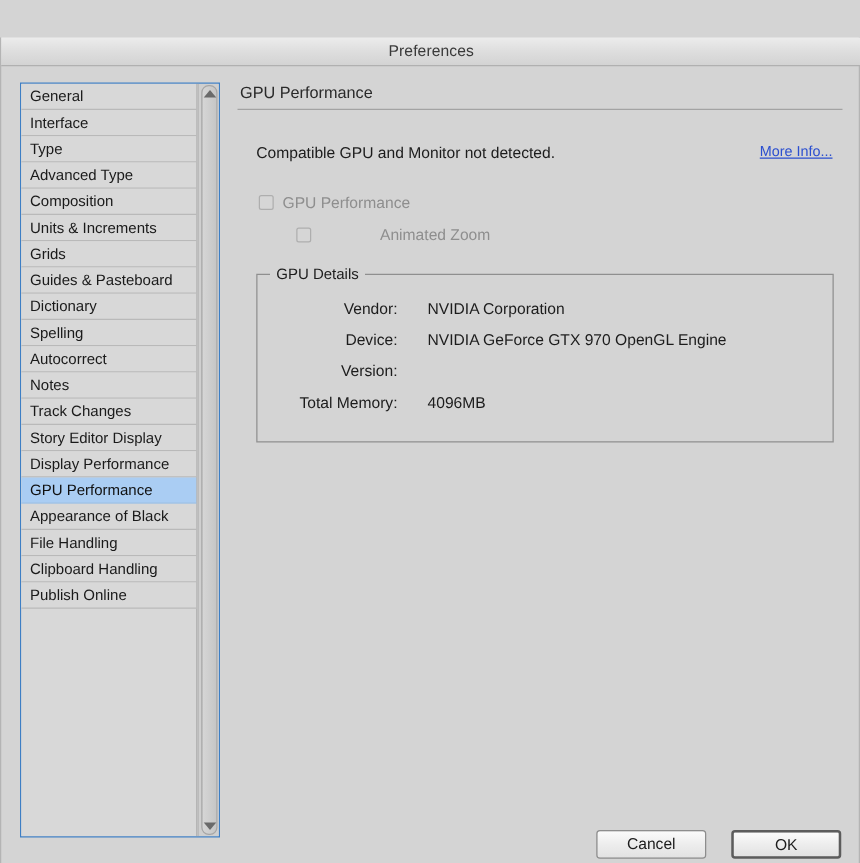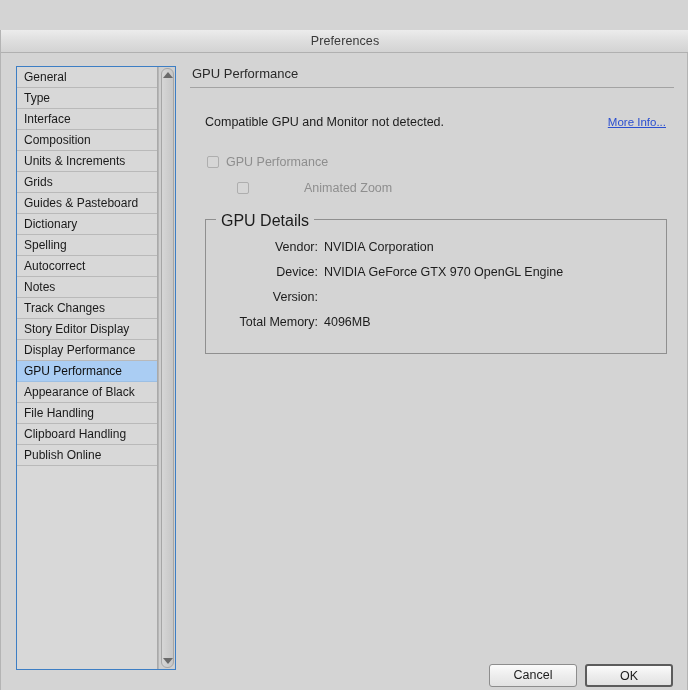--- a/index.html
+++ b/index.html
@@ -196,52 +196,52 @@
     height: 135px;
     border: 1px solid #8f8f8f;
     box-sizing: border-box;
   }
   #gpu-details-legend {
     position: absolute;
     left: 10px;
     top: -8px;
     background: #d4d4d4;
     padding: 0 5px;
-    font-size: 16px;
+    font-size: 12px;
     color: #1c1c1c;
   }
   #gpu-details-rows {
     position: absolute;
     left: 0;
     top: 14px;
     width: 100%;
   }
   .detail-row {
     display: flex;
     height: 25px;
     align-items: center;
     font-size: 12.5px;
     color: #1c1c1c;
   }
   .detail-label {
     width: 112px;
     text-align: right;
-    padding-right: 6px;
+    padding-right: 24px;
   }
   .detail-value {
     text-align: left;
   }
 
   
   #footer {
     position: absolute;
     right: 14px;
     bottom: 32px;
     display: flex;
-    gap: 8px;
+    gap: 20px;
   }
   .dialog-button {
     width: 88px;
     height: 23px;
     line-height: 21px;
     text-align: center;
     font-size: 12.5px;
     color: #1c1c1c;
     background: linear-gradient(to bottom, #fbfbfb 0%, #ededed 50%, #e2e2e2 100%);
     border: 1px solid #8d8d8d;
@@ -258,22 +258,23 @@
 
 <div id="window">
 
   <div id="titlebar">
     <div id="titlebar-title">Preferences</div>
   </div>
 
   <div id="sidebar">
     <div id="sidebar-inner">
         <div class="list-item">General</div>
+        <div class="list-item">Interface</div>
         <div class="list-item">Type</div>
-        <div class="list-item">Interface</div>
+        <div class="list-item">Advanced Type</div>
         <div class="list-item">Composition</div>
         <div class="list-item">Units &amp; Increments</div>
         <div class="list-item">Grids</div>
         <div class="list-item">Guides &amp; Pasteboard</div>
         <div class="list-item">Dictionary</div>
         <div class="list-item">Spelling</div>
         <div class="list-item">Autocorrect</div>
         <div class="list-item">Notes</div>
         <div class="list-item">Track Changes</div>
         <div class="list-item">Story Editor Display</div>

